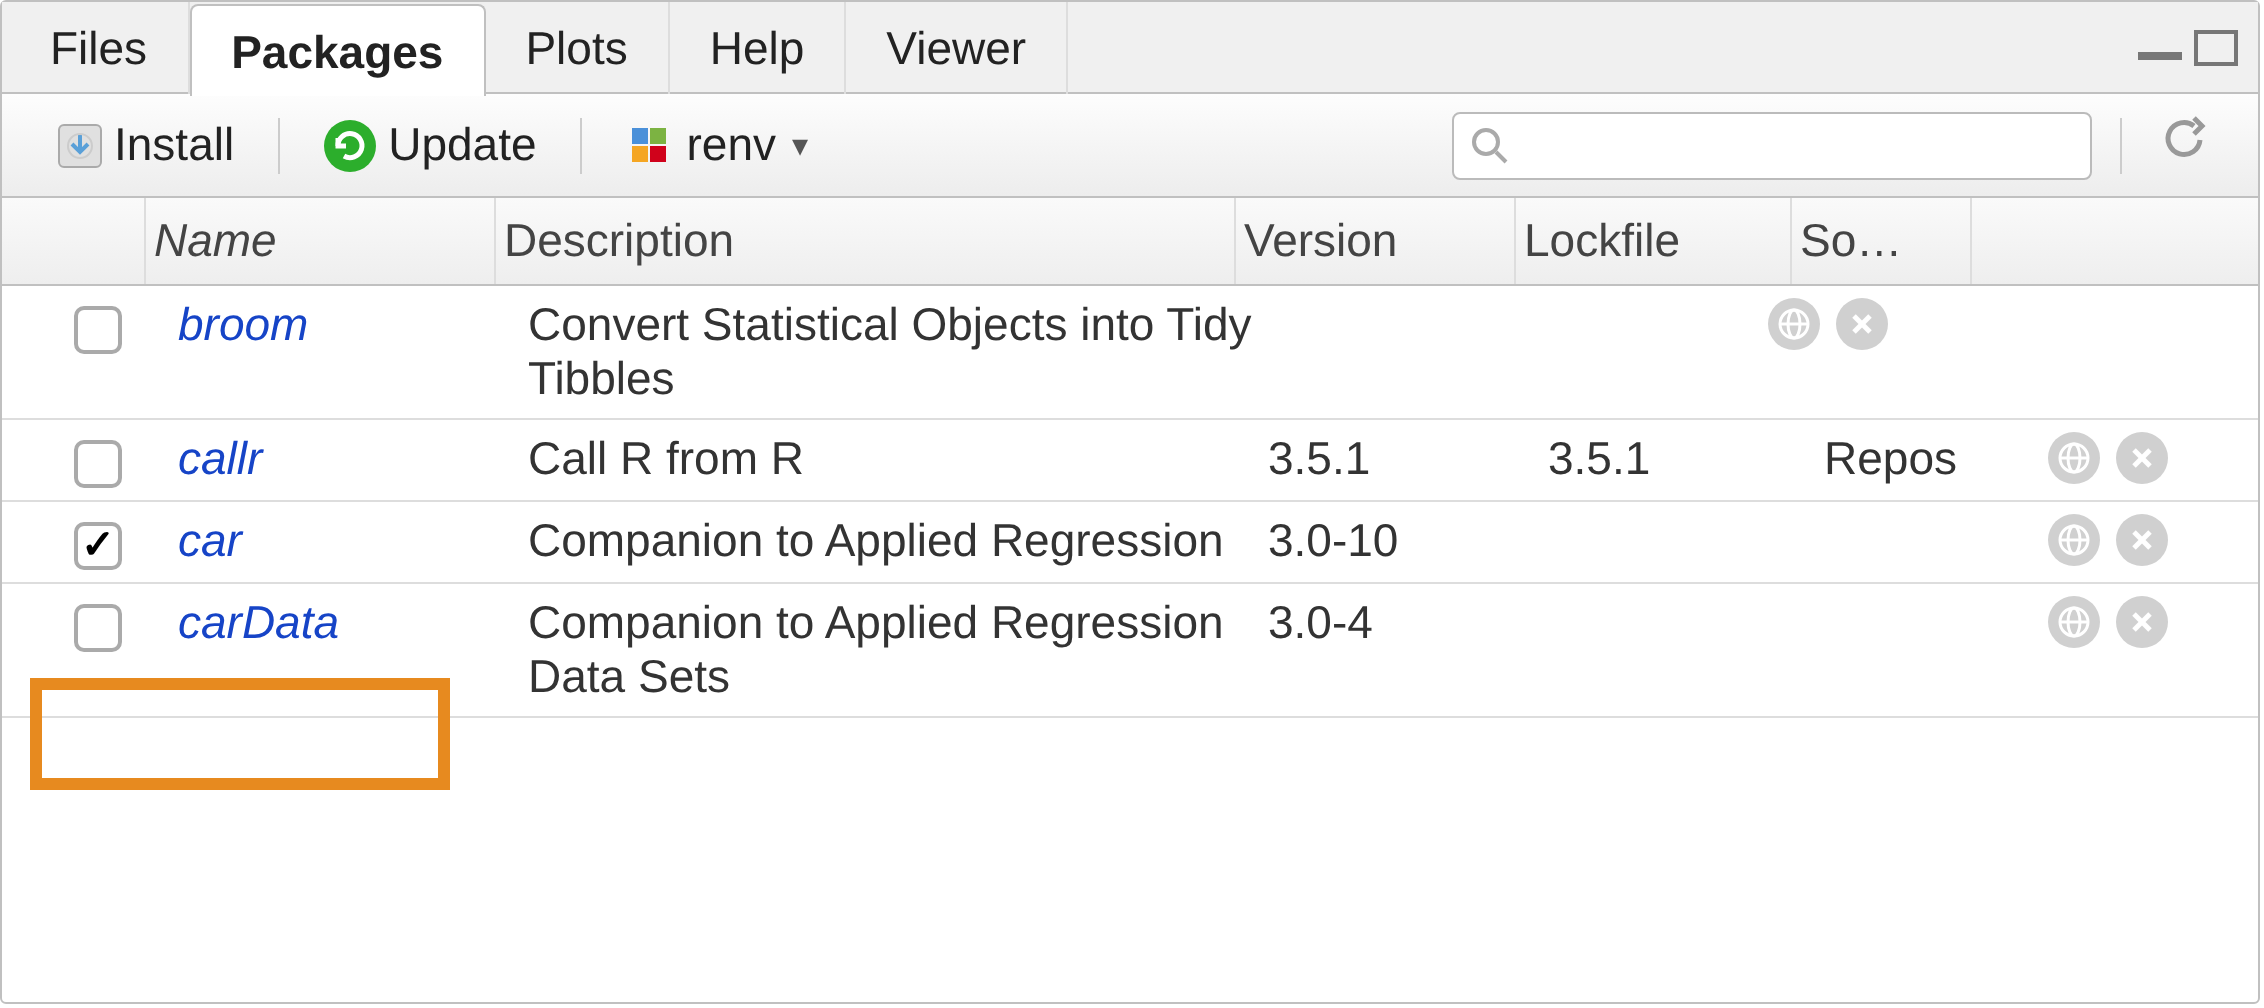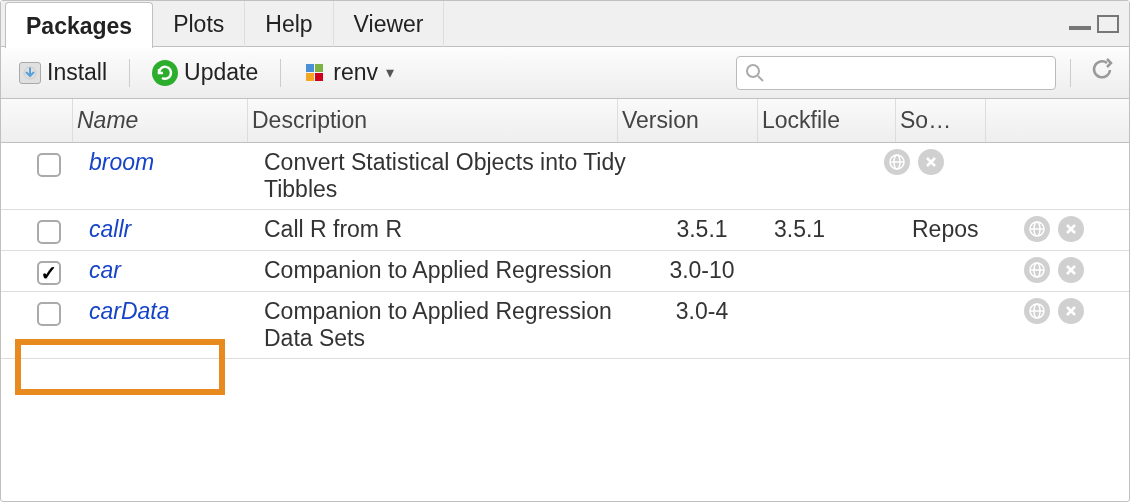--- a/index.html
+++ b/index.html
@@ -50,21 +50,21 @@
 .tab-spacer { flex: 1; }
 .win-controls { display: flex; gap: 6px; padding-right: 10px; align-items: center;}
 .win-icon { width: 22px; height: 18px; border: 2px solid #777; display: inline-block;}
 .win-min { width: 22px; height: 4px; background: #777; border:none; margin-top:8px;}
 .toolbar {
   display: flex;
   align-items: center;
   height: 52px;
   background: linear-gradient(#fdfdfd,#ededed);
   border-bottom: 1px solid #c0c0c0;
-  padding: 0 10px;
+  padding: 0 20px;
   gap: 10px;
 }
 .tb-btn {
   display: flex;
   align-items: center;
   gap: 6px;
   padding: 4px 8px;
   cursor: pointer;
   color: #222;
 }
@@ -107,21 +107,21 @@
   display:flex;
   height: 44px;
   align-items:center;
   background: linear-gradient(#fafafa,#eee);
   border-bottom: 1px solid #c0c0c0;
   color:#444;
 }
 .col-check { width: 72px; display:flex; justify-content:center; }
 .col-name { width: 175px; padding-left:4px;font-style:italic;}
 .col-desc { width: 370px; padding-left:4px;}
-.col-version { width: 140px; padding-left:4px;text-align:center;}
+.col-version { width: 140px; padding-left:4px;}
 .col-lockfile { width: 138px; padding-left:4px;}
 .col-source { width: 90px; padding-left:4px; overflow:hidden; white-space:nowrap; text-overflow:clip;}
 .col-actions { width: 100px; display:flex; justify-content:flex-end; gap:8px; padding-right:14px; align-items:center; }
 .header-row > div { border-right: 1px solid #ddd; height:100%; display:flex; align-items:center;}
 .header-row > div:last-child{border-right:none;}
 .row {
   display:flex;
   border-bottom: 1px solid #ddd;
   padding: 6px 12px;
   align-items:flex-start;
@@ -146,20 +146,21 @@
   pointer-events:none;
 }
 .table-wrap{position:relative;}
 </style>
 </head>
 <body>
 
 <div class="pane">
 
   <div class="tabs">
+    <div class="tab">Files</div>
     <div class="tab active">Packages</div>
     <div class="tab">Plots</div>
     <div class="tab">Help</div>
     <div class="tab">Viewer</div>
     <div class="tab-spacer"></div>
     <div class="win-controls">
       <span class="win-min"></span>
       <span class="win-icon"></span>
     </div>
   </div>

